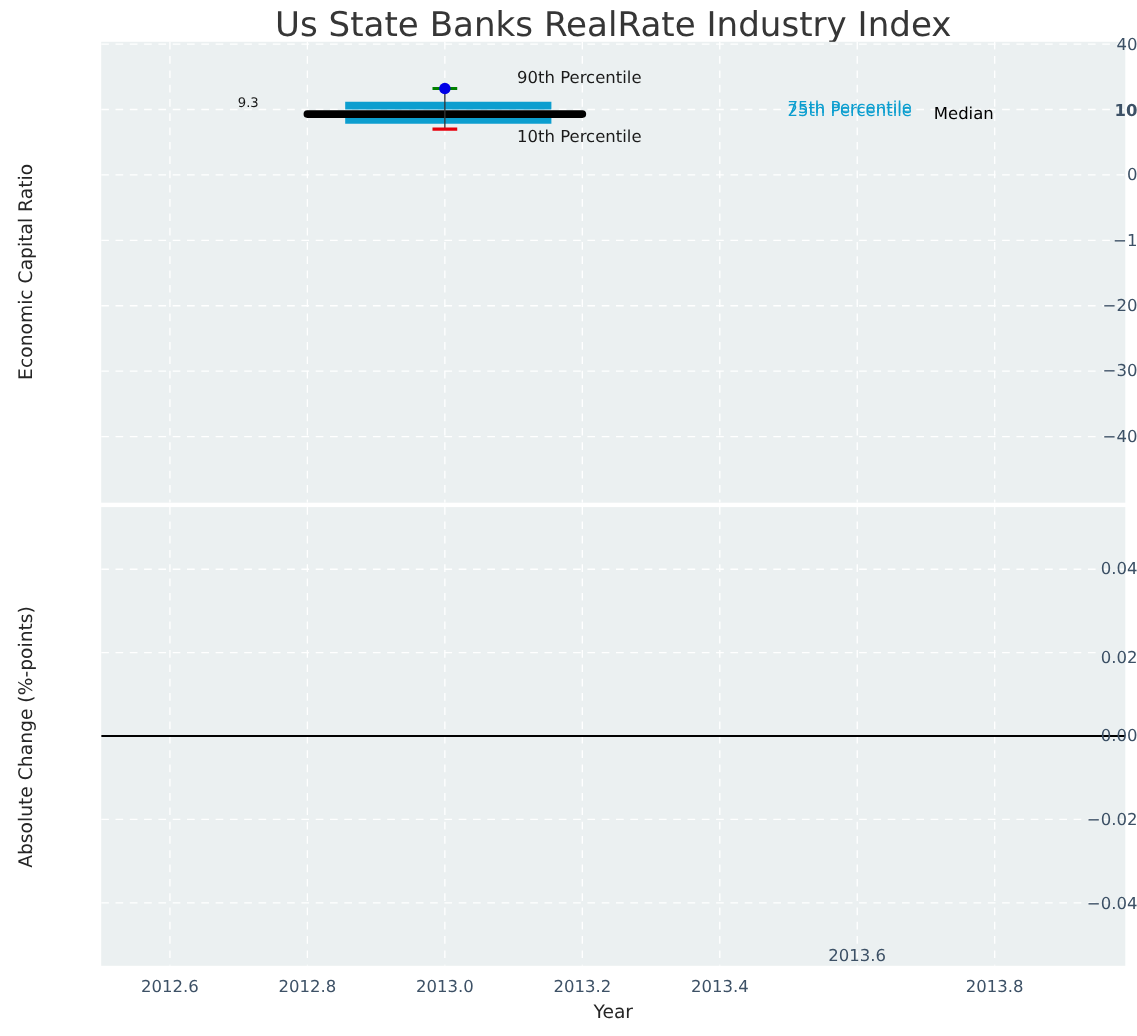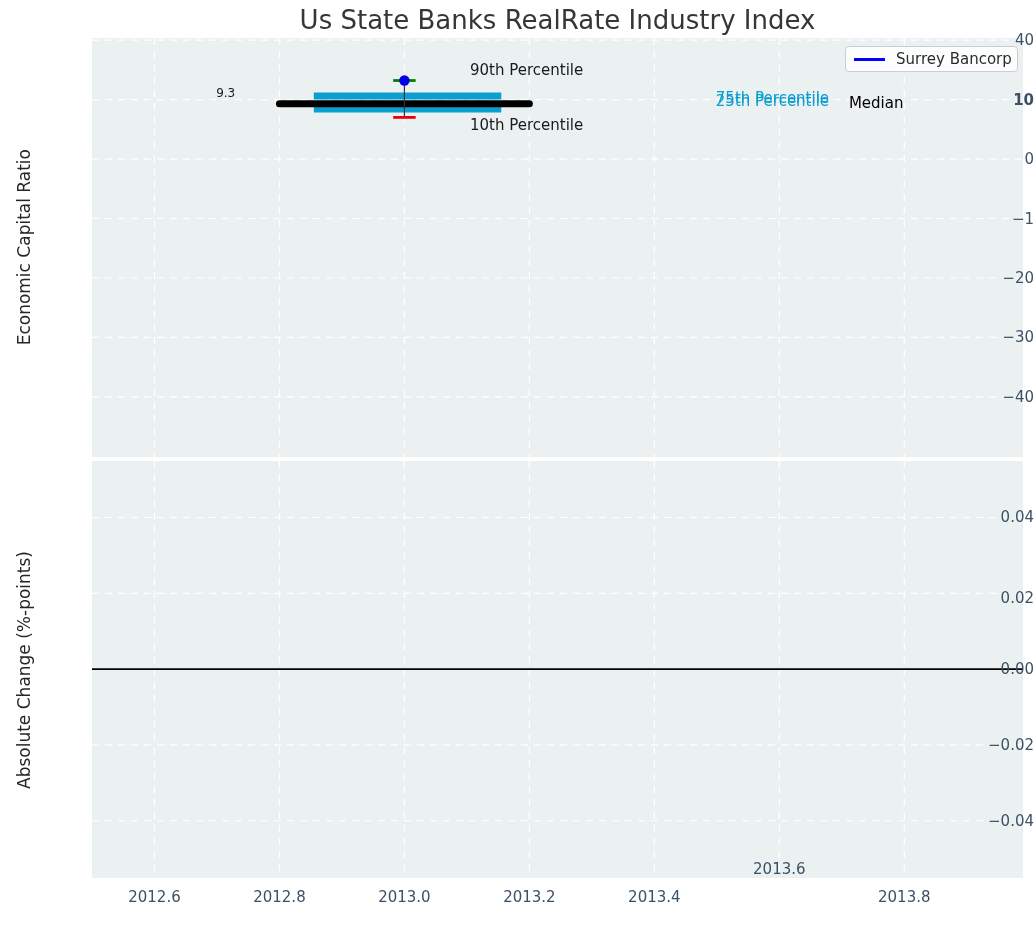--- a/index.html
+++ b/index.html
@@ -1,19 +1,19 @@
 <!DOCTYPE html>
 <html><head>
 <meta charset="utf-8">
 <style>
   html,body{margin:0;padding:0;background:#ffffff;}
   body{width:1034px;height:942px;font-family:"DejaVu Sans","Liberation Sans",sans-serif;}
   .figure{position:relative;width:1034px;height:942px;background:#ffffff;overflow:hidden;}
   .fig-title{position:absolute;left:92px;top:5px;width:931px;text-align:center;
-             font-size:26px;color:#363636;}
+             font-size:31px;color:#363636;}
   .plot{position:absolute;left:92px;width:931px;background:#ebf0f1;}
   .plot-top{top:38px;height:419px;}
   .plot-bottom{top:461px;height:417px;}
   .plot svg{position:absolute;left:0;top:0;}
   .ytick{position:absolute;right:0;width:84px;text-align:right;font-size:15px;
          color:#3d5166;line-height:18px;}
   .xtick{position:absolute;width:90px;text-align:center;font-size:15px;color:#3d5166;}
   .ylabel{position:absolute;left:12px;width:24px;display:flex;align-items:center;
           justify-content:center;}
   .ylabel span{writing-mode:vertical-rl;transform:rotate(180deg);font-size:17px;
@@ -78,24 +78,20 @@
         <line x1="812.2818791945974" y1="0" x2="812.2818791945974" y2="417" stroke="#ffffff" stroke-width="1.2" stroke-dasharray="7 6"></line>
         <line x1="0" y1="56.48454545454543" x2="931" y2="56.48454545454543" stroke="#ffffff" stroke-width="1.2" stroke-dasharray="7 6"></line>
         <line x1="0" y1="132.30272727272728" x2="931" y2="132.30272727272728" stroke="#ffffff" stroke-width="1.2" stroke-dasharray="7 6"></line>
         <line x1="0" y1="208.1209090909091" x2="931" y2="208.1209090909091" stroke="#ffffff" stroke-width="1.2" stroke-dasharray="7 6"></line>
         <line x1="0" y1="283.9390909090909" x2="931" y2="283.9390909090909" stroke="#ffffff" stroke-width="1.2" stroke-dasharray="7 6"></line>
         <line x1="0" y1="359.7572727272727" x2="931" y2="359.7572727272727" stroke="#ffffff" stroke-width="1.2" stroke-dasharray="7 6"></line>
         <line x1="0" y1="208.1209090909091" x2="931" y2="208.1209090909091" stroke="#000000" stroke-width="1.8"></line>
       </svg>
   </div>
 
-  <div class="legend">
-    <span class="legend-line" id="legend-line" style="background: rgb(0, 0, 255);"></span>
-    <span class="legend-label">Surrey Bancorp</span>
-  </div>
 
   <div class="ylabel ylabel-top">
     <span>Economic Capital Ratio</span>
   </div>
   <div class="ylabel ylabel-bottom">
     <span>Absolute Change (%-points)</span>
   </div>
 
   <div id="tick-layer">
       <div class="ytick" style="top: 31.0816px;">40</div>
@@ -112,14 +108,15 @@
       <div class="ytick" style="top: 811.757px;">−0.04</div>
       <div class="xtick" style="left: 109.483px; top: 888px;">2012.6</div>
       <div class="xtick" style="left: 234.45px; top: 888px;">2012.8</div>
       <div class="xtick" style="left: 359.416px; top: 888px;">2013.0</div>
       <div class="xtick" style="left: 484.383px; top: 888px;">2013.2</div>
       <div class="xtick" style="left: 609.349px; top: 888px;">2013.4</div>
       <div class="xtick" style="left: 734.315px; top: 860px;">2013.6</div>
       <div class="xtick" style="left: 859.282px; top: 888px;">2013.8</div>
     </div>
 
+  <div class="xlabel">Year</div>
 
 </div>
 
 </body></html>

